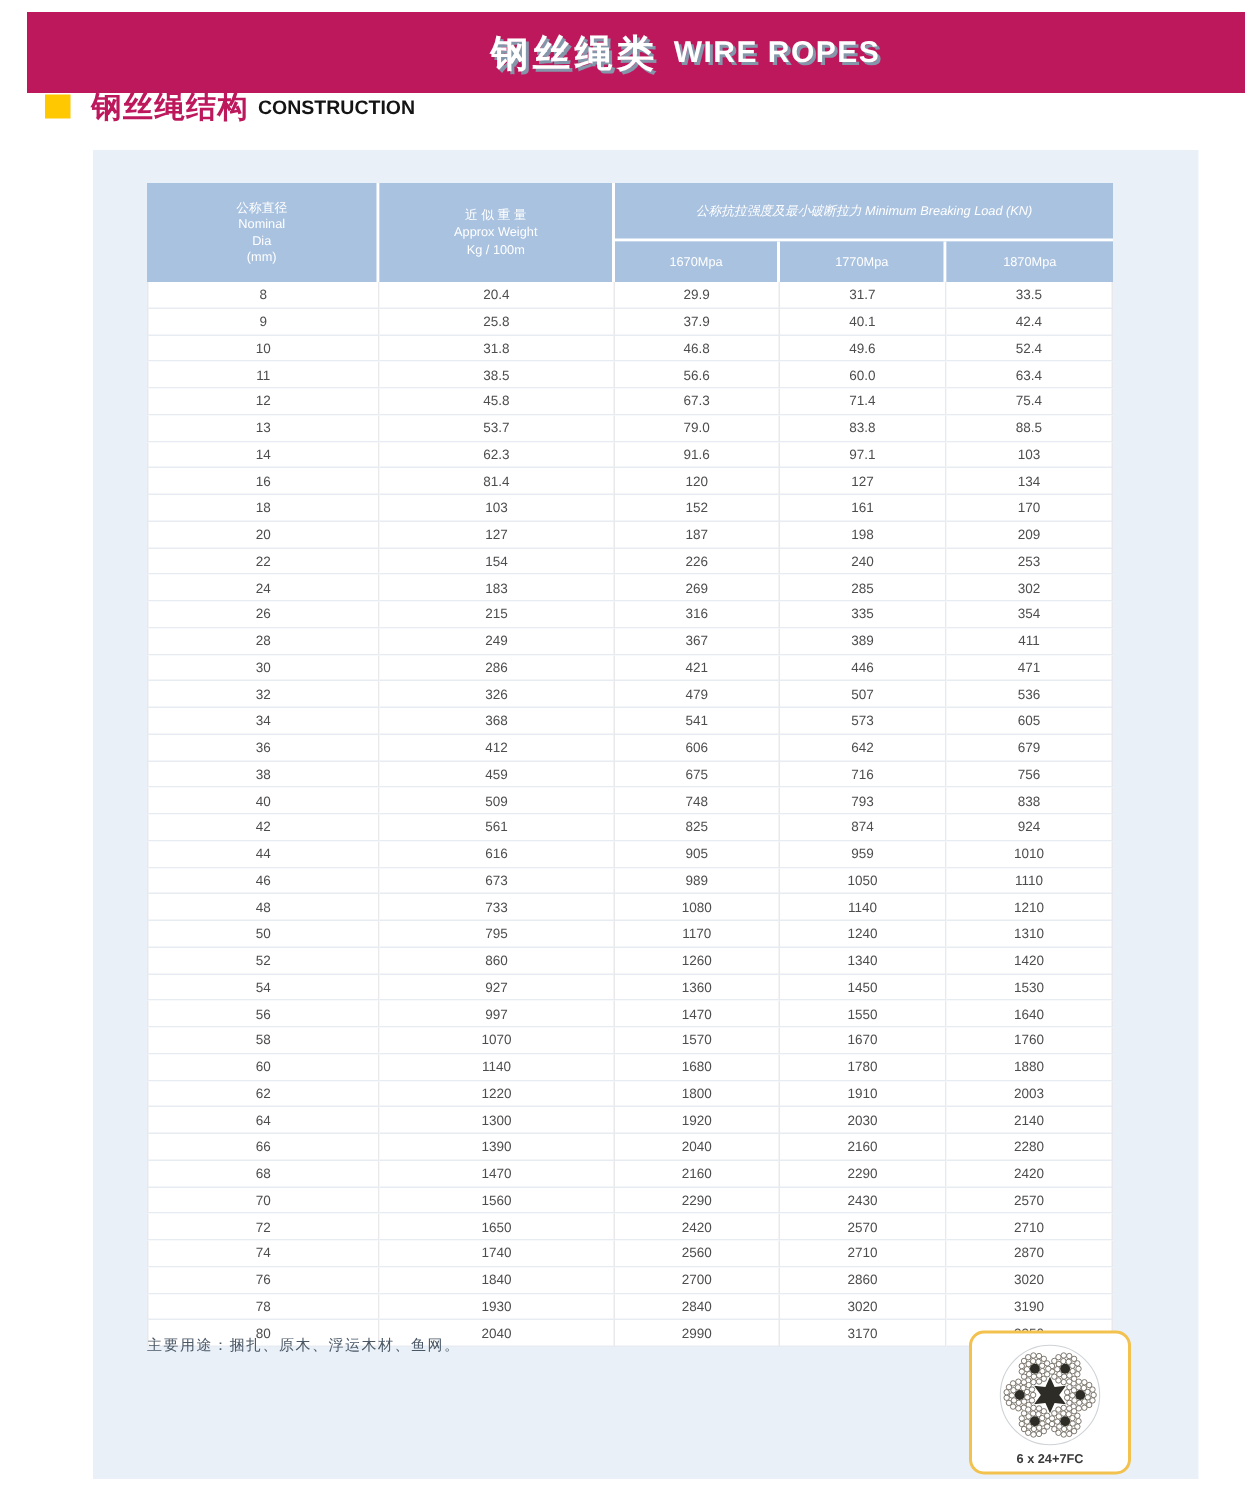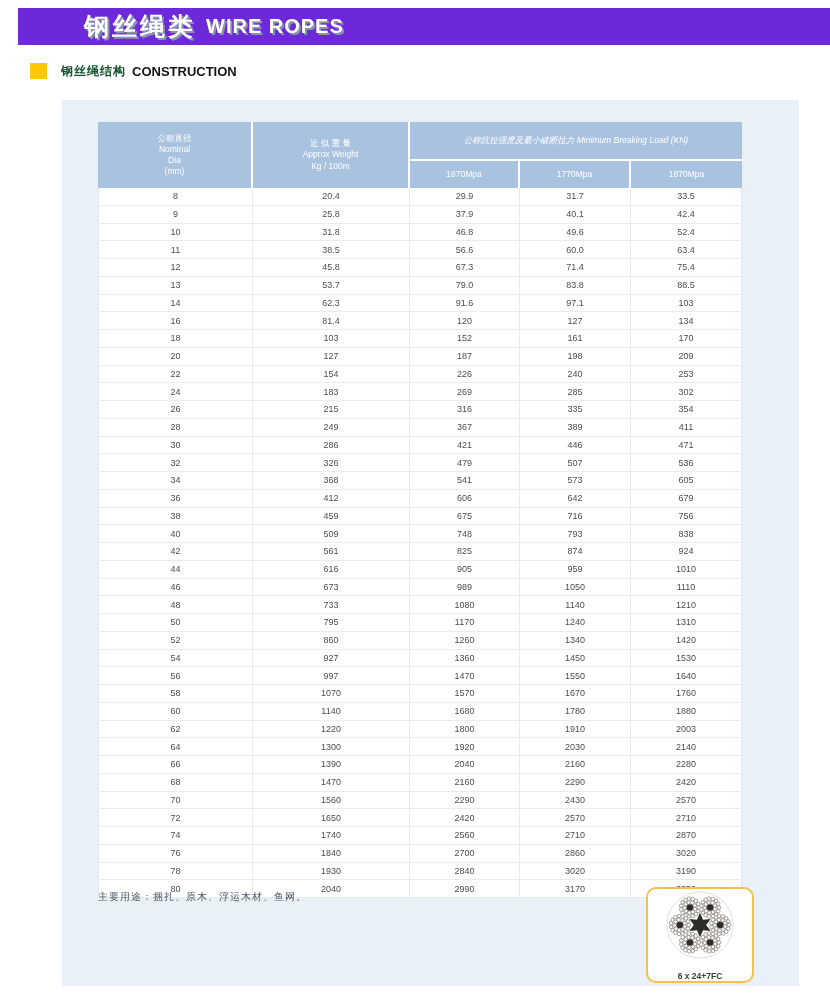--- a/index.html
+++ b/index.html
@@ -5,41 +5,41 @@
   html,body { margin:0; padding:0; }
   body {
     width:830px; height:1000px; position:relative;
     background:#ffffff;
     font-family:"Liberation Sans", sans-serif;
     overflow:hidden;
   }
 
   
   .banner {
-    position:absolute; left:18px; top:8px; width:812px; height:37px;
-    background:#6d28d9;
+    position:absolute; left:18px; top:8px; width:812px; height:54px;
+    background:#be185d;
     display:flex; align-items:center;
-    padding-left:66px; box-sizing:border-box;
+    padding-left:66px; box-sizing:border-box;justify-content:center;
   }
   .banner-zh {
     font-size:25px; font-weight:bold; color:#ffffff;
     letter-spacing:3px; text-shadow:2px 2px 0 #8496a9;
   }
   .banner-en {
     font-size:20px; font-weight:bold; color:#ffffff;
     margin-left:10px; letter-spacing:1px; text-shadow:2px 2px 0 #8496a9;
   }
 
   
   .section-row {
     position:absolute; left:30px; top:61px; height:20px;
     display:flex; align-items:center;
   }
   .bullet { width:17px; height:16px; background:#ffc800; margin-right:14px; }
-  .section-zh { font-size:12px; font-weight:bold; color:#14532d; letter-spacing:1px;text-align:center; }
+  .section-zh { font-size:20px; font-weight:bold; color:#be185d; letter-spacing:1px;text-align:center; }
   .section-en { font-size:13px; font-weight:bold; color:#141414; margin-left:6px; }
 
   
   .panel {
     position:absolute; left:62px; top:100px; width:737px; height:886px;
     background:#e9f0f8;
   }
 
   
   table.spec {
@@ -65,21 +65,21 @@
   
   .footnote {
     position:absolute; left:36px; top:790px;
     font-size:10px; color:#4a5866; letter-spacing:1px;
   }
 
   
   .rope-card {
     position:absolute; left:584px; top:787px; width:104px; height:92px;
     background:#ffffff; border:2px solid #f2c14e; border-radius:10px;
-    display:flex; flex-direction:column; align-items:center; justify-content:space-between;
+    display:flex; flex-direction:column; align-items:center; justify-content:center;
   }
   .rope-label { font-size:8.5px; font-weight:bold; color:#3a3a3a; margin-top:1px; }
 </style>
 </head>
 <body>
 
 <div class="banner">
   <span class="banner-zh">钢丝绳类</span>
   <span class="banner-en">WIRE ROPES</span>
 </div>

